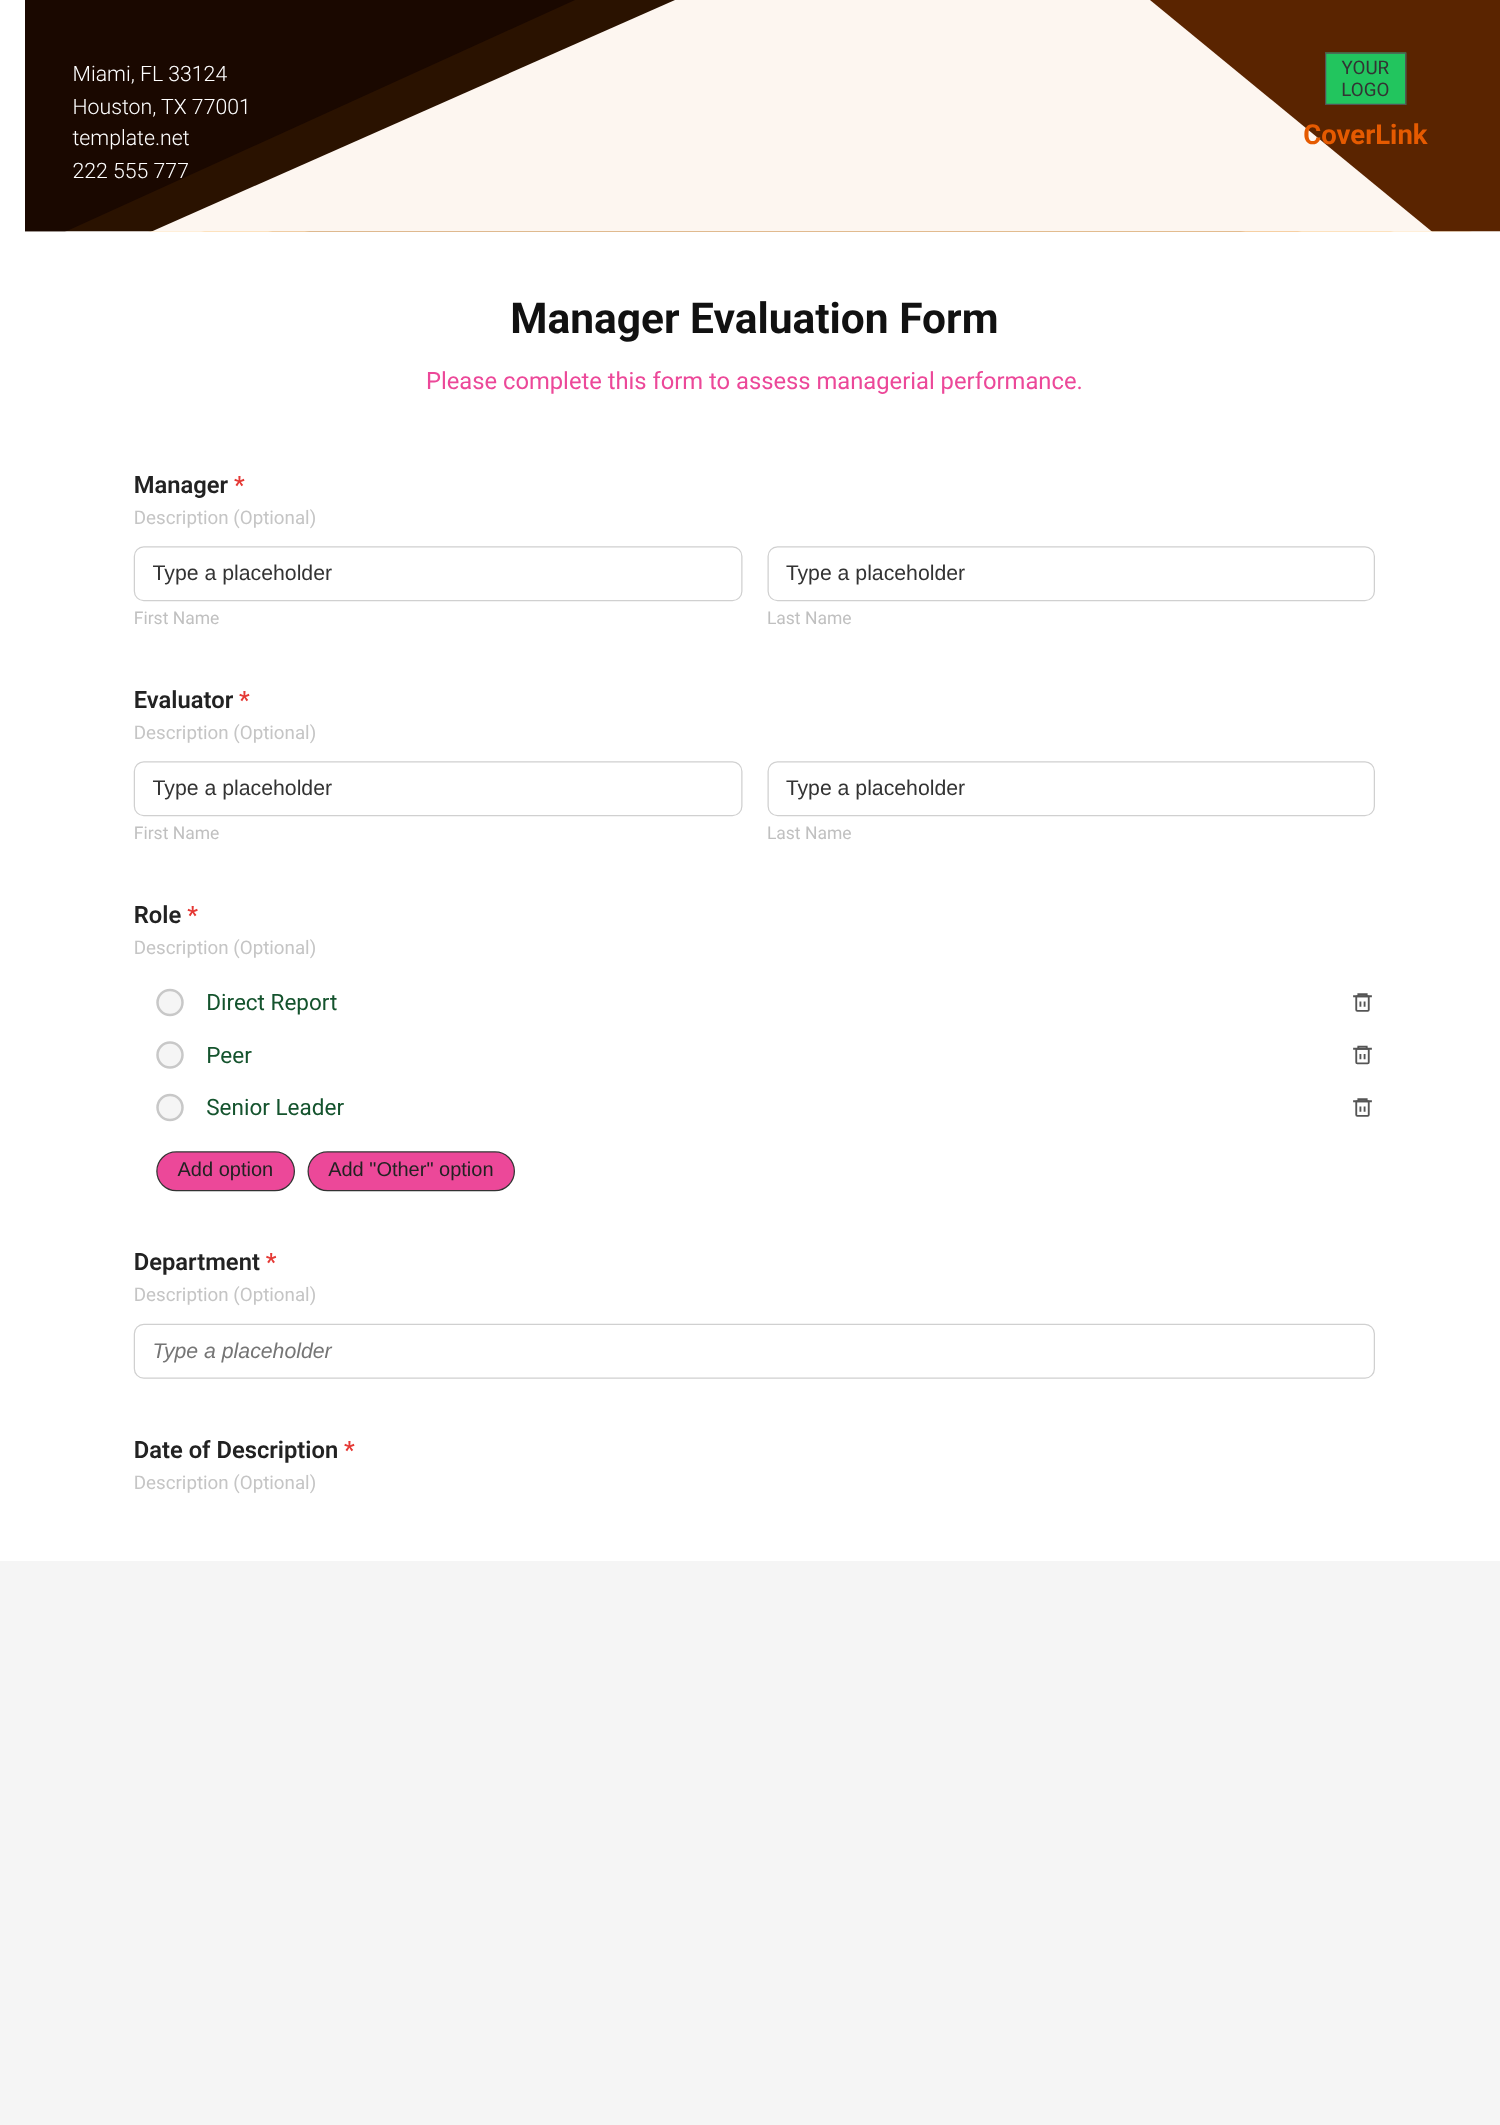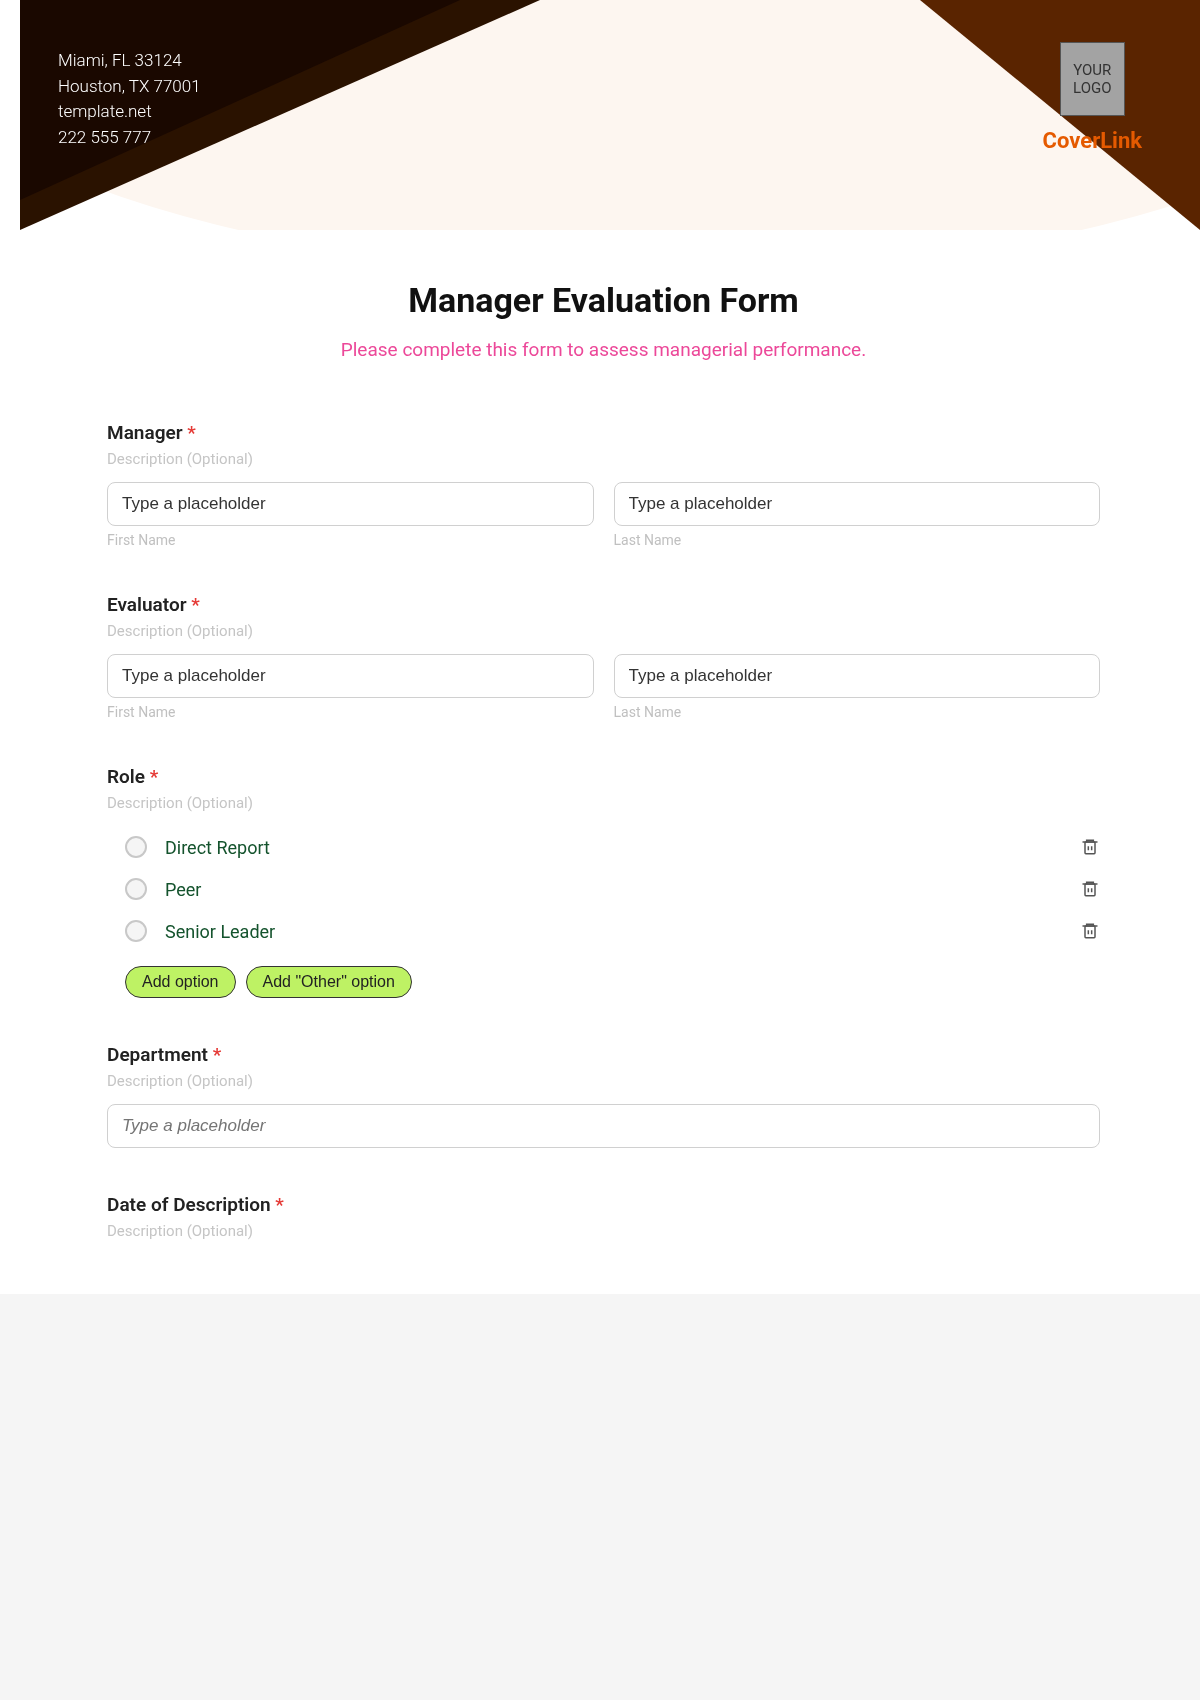--- a/index.html
+++ b/index.html
@@ -1,32 +1,32 @@
 <!DOCTYPE html>
 <html><head>
 <meta charset="utf-8">
 <style>
 * { box-sizing: border-box; margin: 0; padding: 0; }
 body { font-family: -apple-system, BlinkMacSystemFont, "Segoe UI", Roboto, sans-serif; background: #f5f5f5; width: 1200px; }
 .page { width: 1200px; background: #fff; }
 
-.header-banner { position: relative; height: 230px; overflow: hidden; background: #fff; margin-left: 20px; }
+.header-banner { position: relative; height: 185px; overflow: hidden; background: #fff; margin-left: 20px; }
 .swoosh { position: absolute; top: -380px; left: -200px; width: 1600px; height: 600px; }
 .swoop1 { position: absolute; width: 1600px; height: 600px; border-radius: 50%; background: #1a0800; top: 0; left: 0; }
 .swoop2 { position: absolute; width: 1600px; height: 600px; border-radius: 50%; background: linear-gradient(90deg, #6b2a00, #d95b00); top: 8px; left: 8px; }
 .swoop3 { position: absolute; width: 1600px; height: 600px; border-radius: 50%; background: #f4a840; top: 24px; left: 18px; }
 .swoop4 { position: absolute; width: 1600px; height: 600px; border-radius: 50%; background: #fdb34b; top: 40px; left: 28px; }
 .swoop5 { position: absolute; width: 1600px; height: 600px; border-radius: 50%; background: #fdf6f0; top: 55px; left: 40px; }
 .triangle-left { position: absolute; left: 0; top: 0; width: 0; height: 0; border-top: 230px solid #2a1200; border-right: 520px solid transparent; }
 .triangle-left::before { content:""; position:absolute; top:-230px; left:0; width:0; height:0; border-top: 200px solid #1a0800; border-right: 440px solid transparent; }
 .triangle-right { position: absolute; right: 0; top: 0; width: 0; height: 0; border-top: 230px solid #5a2400; border-left: 280px solid transparent; }
 
 .contact-block { position: absolute; top: 48px; left: 38px; color: #fff; font-size: 17px; line-height: 1.5; z-index: 5; font-weight: 300; }
 .logo-box { position: absolute; top: 42px; right: 58px; text-align: center; z-index: 5; }
-.logo-square { border: 1px solid #555; padding: 18px 12px; font-size: 15px; line-height: 1.2; color: #333; display: inline-block; background: #a3a3a3; }
+.logo-square { border: 1px solid #555; padding: 2px 12px; font-size: 15px; line-height: 1.2; color: #333; display: inline-block; background: #22c55e; }
 .brand-name { color: #e55a00; font-weight: 700; font-size: 22px; margin-top: 12px; }
 
 .form-area { padding: 50px 100px 40px 107px; }
 .form-title { text-align: center; font-size: 34px; font-weight: 700; color: #111; margin-bottom: 18px; }
 .form-subtitle { text-align: center; font-size: 19px; color: #ec4899; margin-bottom: 60px; }
 
 .field-group { margin-bottom: 45px; }
 .field-label { font-size: 19px; font-weight: 600; color: #222; margin-bottom: 6px; }
 .req { color: #e53935; }
 .field-desc { font-size: 15px; color: #c5c5c5; margin-bottom: 14px; }
@@ -40,21 +40,21 @@
 input.full { width: 100%; height: 44px; border: 1px solid #d0d0d0; border-radius: 8px; padding: 0 14px; font-size: 17px; font-style: italic; color: #b8b8b8; background: #fff; }
 
 .radio-list { margin-left: 18px; }
 .radio-row { display: flex; align-items: center; padding: 10px 0; }
 .radio-circle { width: 22px; height: 22px; border: 2px solid #c8c8c8; border-radius: 50%; background: #f5f5f5; flex-shrink: 0; margin-right: 18px; }
 .radio-label { font-size: 18px; color: #14532d; flex: 1; }
 .trash { width: 20px; height: 22px; color: #555; }
 .trash svg { width: 100%; height: 100%; }
 
 .option-buttons { margin-top: 14px; margin-left: 18px; display: flex; gap: 10px; }
-.pill-btn { border: 1.5px solid #333; background: #bef264; border-radius: 20px; padding: 6px 16px; font-size: 16px; color: #222; cursor: pointer; }
+.pill-btn { border: 1.5px solid #333; background: #ec4899; border-radius: 20px; padding: 6px 16px; font-size: 16px; color: #222; cursor: pointer; }
 </style>
 </head>
 <body>
 
 <div class="page">
 
   <div class="header-banner">
     <div class="swoosh">
       <div class="swoop1"></div>
         <div class="swoop2"></div>

